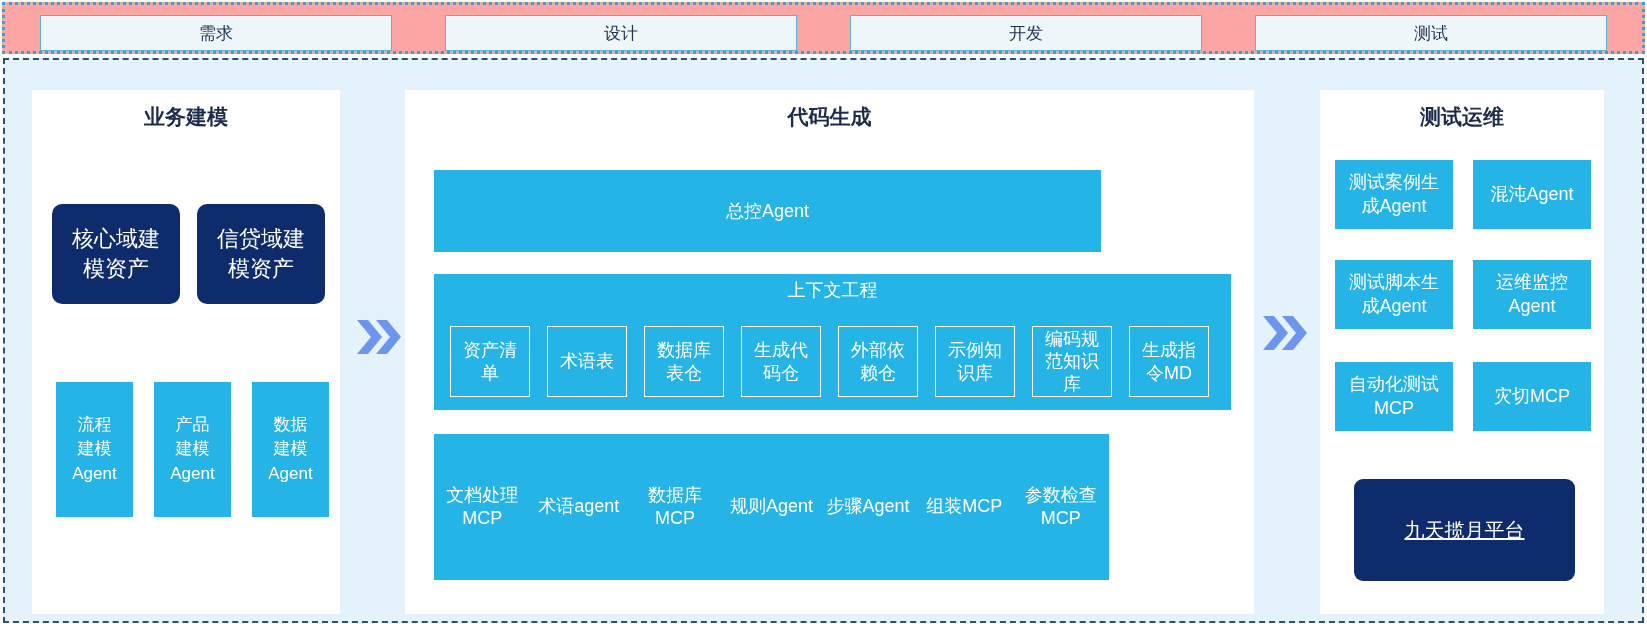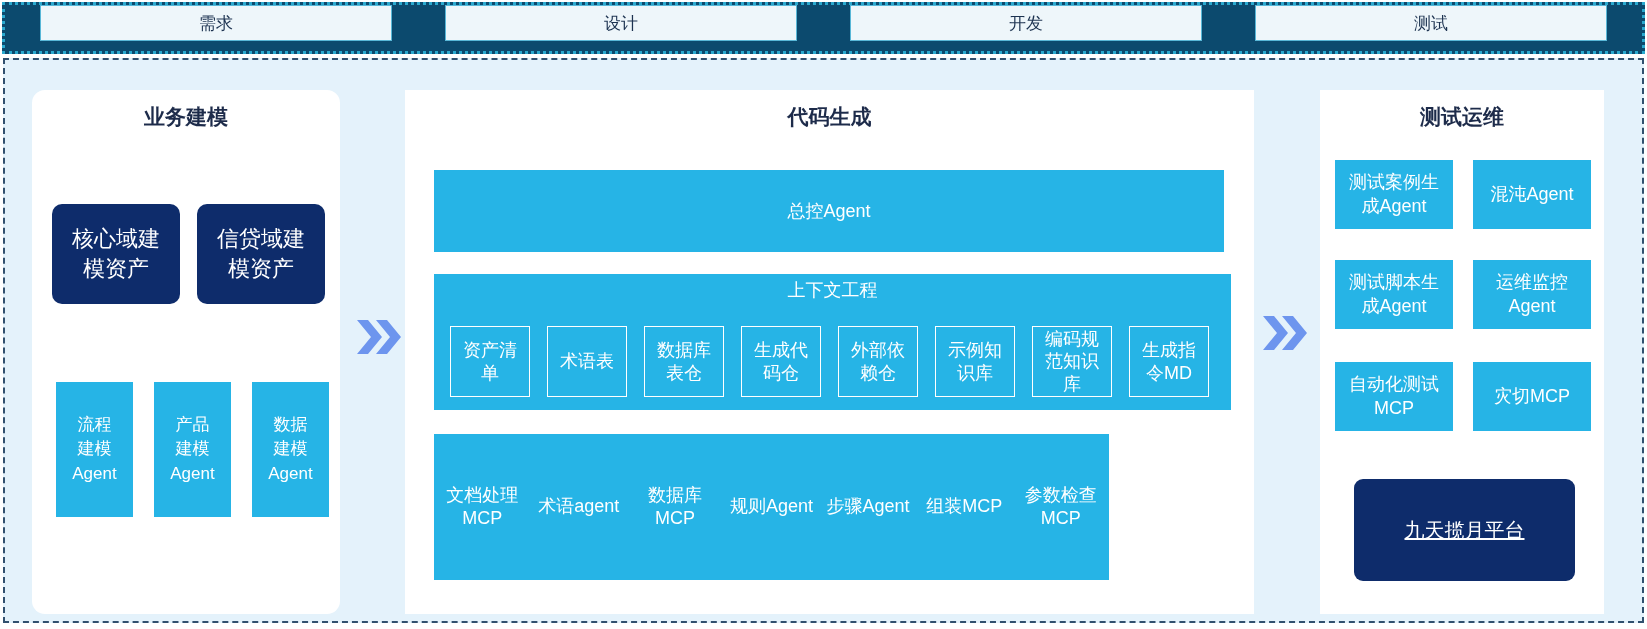--- a/index.html
+++ b/index.html
@@ -7,58 +7,58 @@
   body {
     width: 1647px; height: 629px;
     font-family: "Liberation Sans", "DejaVu Sans", sans-serif;
     position: relative; overflow: hidden;
   }
   .canvas { position: absolute; left: 0; top: 0; width: 1647px; height: 629px; }
 
   
   .phase-strip {
     position: absolute; left: 2px; top: 2px; width: 1643px; height: 52px;
-    background: #0c4a6e; border: 3px dotted #2aa9cf;
-    display: flex; align-items: flex-start; justify-content: space-between;
+    background: #fca5a5; border: 3px dotted #2aa9cf;
+    display: flex; align-items: flex-end; justify-content: space-between;
     padding: 0 35px;
   }
   .phase-box {
     width: 352px; height: 36px;
     background: #eef6fa; border: 1px solid #58b7d7;
     color: #1c3250; font-size: 17px;
     display: flex; align-items: center; justify-content: center;
   }
 
   
   .main {
     position: absolute; left: 3px; top: 58px; width: 1641px; height: 565px;
     background: #e4f2fb; border: 2px dashed #31506e;
   }
   .panel { position: absolute; top: 30px; height: 524px; background: #ffffff; }
-  .panel-left  { left: 27px;  width: 308px; border-radius: 13px; }
+  .panel-left  { left: 27px;  width: 308px; }
   .panel-mid   { left: 400px; width: 849px; }
   .panel-right { left: 1315px; width: 284px; }
   .panel-title {
     padding-top: 13px; text-align: center;
     font-size: 21px; font-weight: bold; color: #1d2b4a;
   }
 
   .box { display: flex; align-items: center; justify-content: center; text-align: center; color: #ffffff; }
   .cyan { background: #26b4e6; }
   .navy { background: #0e2c6b; }
 
   
   .asset-row { position: absolute; left: 20px; top: 114px; display: flex; gap: 17px; }
   .asset-box { width: 128px; height: 100px; border-radius: 10px; font-size: 22px; line-height: 1.35; padding: 0 14px; }
   .bm-agent-row { position: absolute; left: 24px; top: 292px; display: flex; gap: 21px; }
   .bm-agent-box { width: 77px; height: 135px; font-size: 17px; line-height: 1.45; padding: 0 14px; }
 
   
   .master-bar {
-    position: absolute; left: 29px; top: 80px; width: 790px; height: 82px;
+    position: absolute; left: 29px; top: 80px; width: 667px; height: 82px;
     font-size: 18px;
   }
   .context-block { position: absolute; left: 29px; top: 184px; width: 797px; height: 136px; background: #26b4e6; }
   .context-title { text-align: center; padding-top: 4px; color: #ffffff; font-size: 18px; }
   .context-items { position: absolute; left: 16px; top: 52px; display: flex; gap: 17px; }
   .context-item {
     width: 80px; height: 71px; border: 1px solid #ffffff;
     font-size: 18px; line-height: 1.25; padding: 0 5px;
   }
   .tools-row { position: absolute; left: 29px; top: 344px; width: 675px; display: flex; justify-content: flex-end; }

